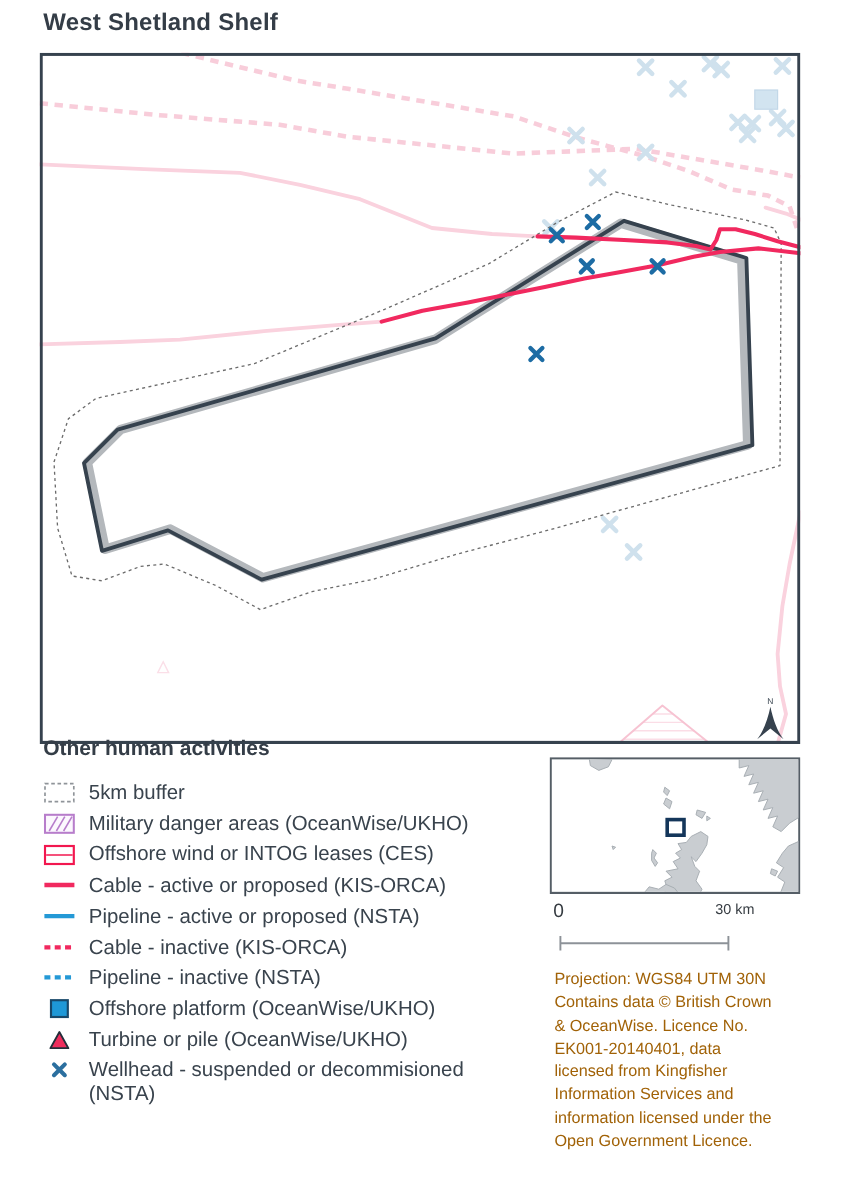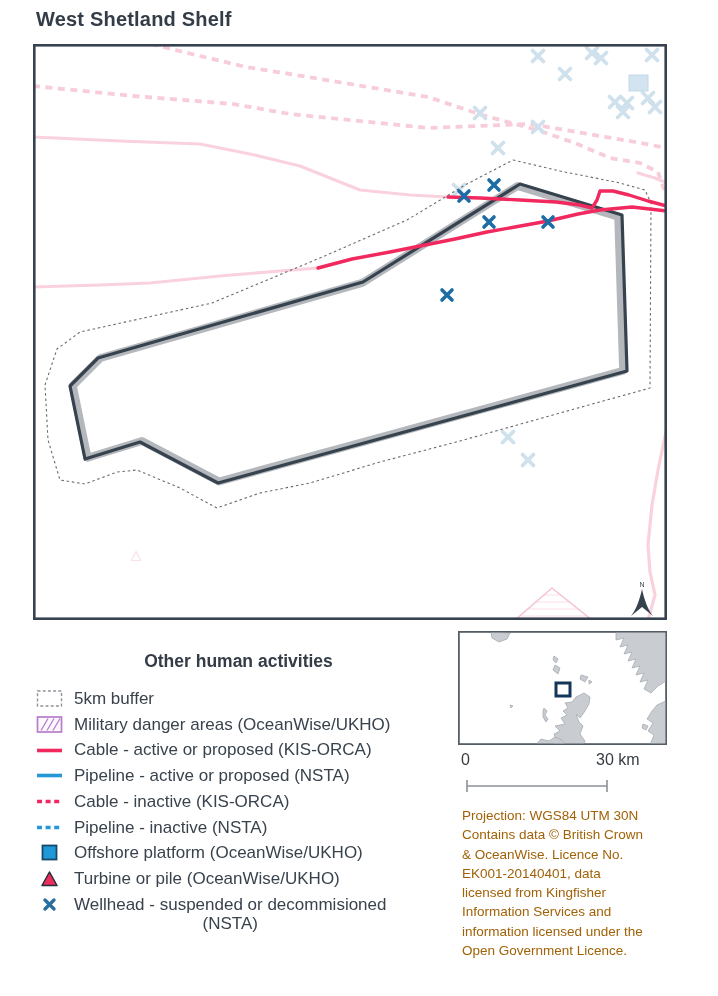--- a/index.html
+++ b/index.html
@@ -2,31 +2,31 @@
 <html><head>
 <meta charset="utf-8">
 <style>
   html,body{margin:0;padding:0;background:#ffffff;}
   .page{position:relative;width:718px;height:996px;background:#ffffff;overflow:hidden;
         font-family:"Liberation Sans",sans-serif;}
   .title{position:absolute;left:36px;top:8px;font-size:20px;font-weight:bold;
          color:#343d47;letter-spacing:.2px;}
   .map-frame{position:absolute;left:33px;top:44px;width:634px;height:576px;}
   .map-frame svg{display:block;width:634px;height:576px;}
-  .legend{position:absolute;left:36px;top:651px;width:405px;text-align:center;}
+  .legend{position:absolute;left:36px;top:613px;width:405px;}
   .legend-heading{margin:0;font-size:17.5px;font-weight:bold;color:#343d47;}
   .legend-rows{margin-top:14px;}
   .legend-row{display:flex;align-items:center;height:25.7px;}
   .legend-row.two-line{height:auto;align-items:flex-start;padding-top:3px;}
   .swatch{flex:0 0 27px;width:27px;margin-right:11px;display:flex;}
   .legend-label{font-size:17px;color:#39434d;white-space:nowrap;line-height:19.5px;}
   .inset{position:absolute;left:458px;top:631px;width:209px;height:114px;}
   .inset svg{display:block;width:209px;height:114px;}
   .scale-label-left{position:absolute;left:461px;top:751px;font-size:16px;color:#363c42;}
-  .scale-label-right{position:absolute;left:596px;top:751px;font-size:16px;color:#363c42;}
+  .scale-label-right{position:absolute;left:596px;top:751px;font-size:12px;color:#363c42;}
   .scale-bar{position:absolute;left:458px;top:778px;width:160px;height:16px;}
   .credits{position:absolute;left:462px;top:806px;font-size:13.5px;line-height:19.3px;color:#a16207;}
   .credits div{white-space:nowrap;}
 </style>
 </head>
 <body>
 
 <div class="page">
   <div class="title">West Shetland Shelf</div>
 
@@ -114,20 +114,29 @@
               <line x1="5" y1="15.5" x2="12" y2="3.5" stroke="#b77dcb" stroke-width="1.3"></line>
               <line x1="11" y1="15.5" x2="18" y2="3.5" stroke="#b77dcb" stroke-width="1.3"></line>
               <line x1="17" y1="15.5" x2="24" y2="3.5" stroke="#b77dcb" stroke-width="1.3"></line>
             </svg>
           </span>
           <span class="legend-label">Military danger areas (OceanWise/UKHO)</span>
         </div>
         <div class="legend-row">
           <span class="swatch">
             <svg viewBox="0 0 27 19" width="27" height="19">
+              <rect x="1.5" y="2" width="24" height="15" fill="#fff" stroke="#f2174f" stroke-width="1.8"></rect>
+              <line x1="2.5" y1="9.5" x2="24.5" y2="9.5" stroke="#f2174f" stroke-width="1.3"></line>
+            </svg>
+          </span>
+          <span class="legend-label">Offshore wind or INTOG leases (CES)</span>
+        </div>
+        <div class="legend-row">
+          <span class="swatch">
+            <svg viewBox="0 0 27 19" width="27" height="19">
               <line x1="1" y1="9.5" x2="26" y2="9.5" stroke-width="3.6" stroke="#f1295f"></line>
             </svg>
           </span>
           <span class="legend-label">Cable - active or proposed (KIS-ORCA)</span>
         </div>
         <div class="legend-row">
           <span class="swatch">
             <svg viewBox="0 0 27 19" width="27" height="19">
               <line x1="1" y1="9.5" x2="26" y2="9.5" stroke-width="3.6" stroke="#2499d6"></line>
             </svg>

